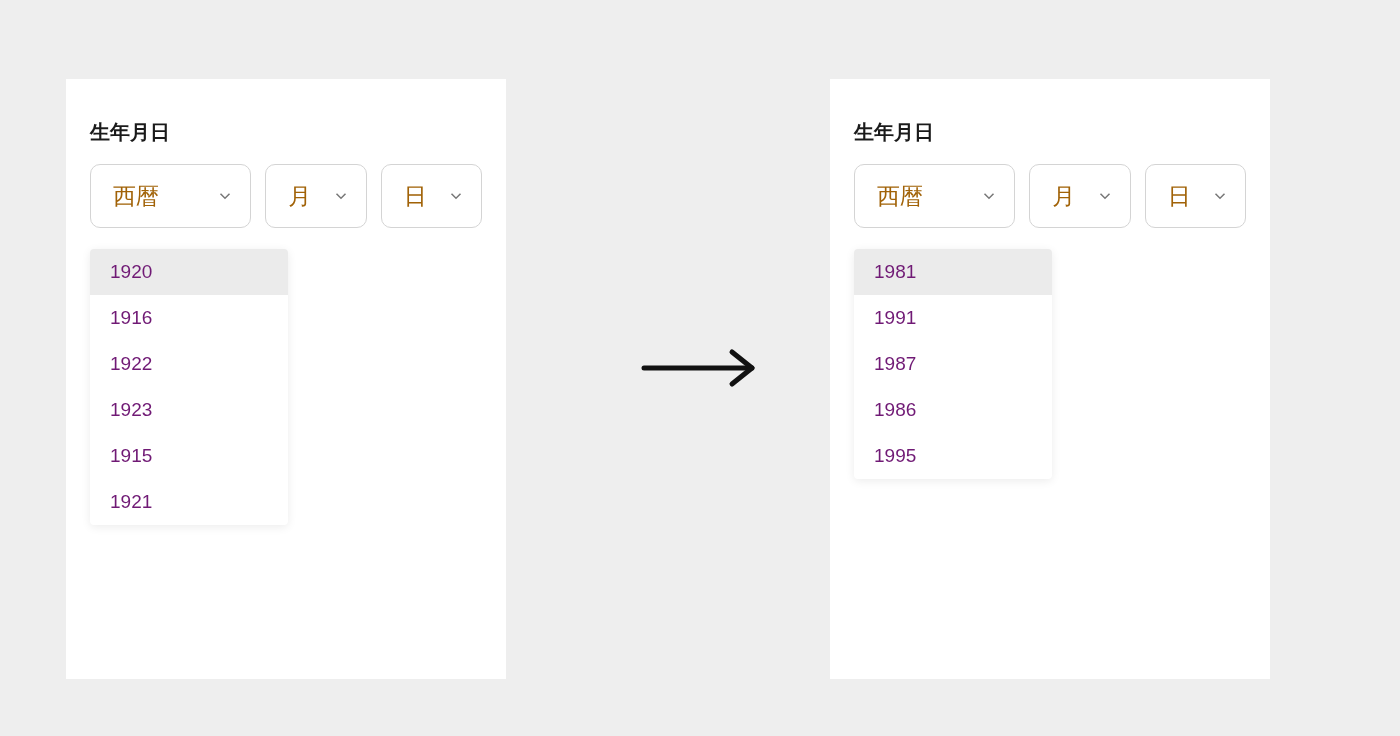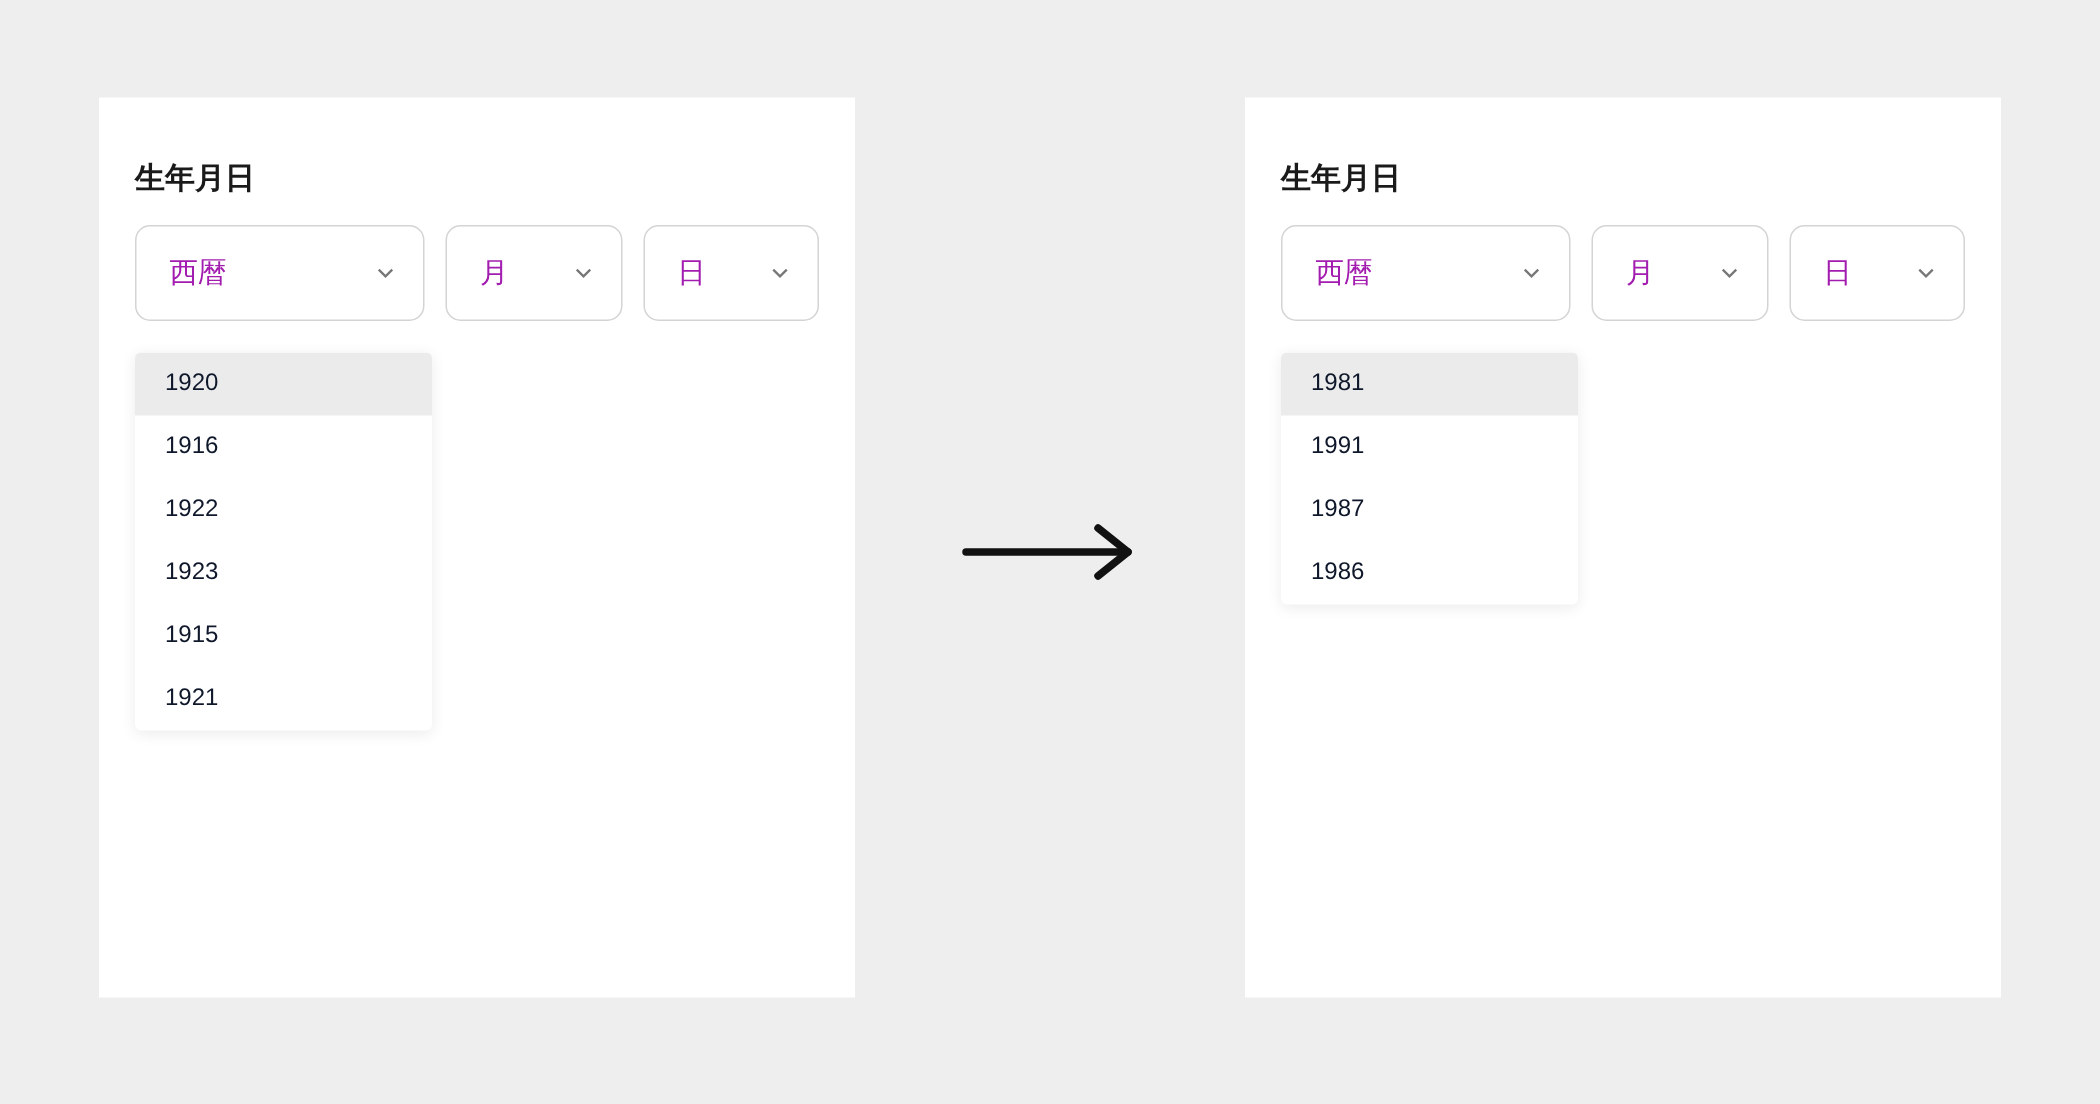--- a/index.html
+++ b/index.html
@@ -10,23 +10,23 @@
     body {
       font-family: -apple-system, BlinkMacSystemFont, "Segoe UI", "Hiragino Sans", "Hiragino Kaku Gothic ProN", Meiryo, sans-serif;
       background: #eeeeee;
       width: 1400px;
       height: 736px;
       position: relative;
     }
     .card {
       background: #ffffff;
       position: absolute;
-      width: 504px;
+      width: 440px;
       height: 600px;
-      top: 65px;
+      top: 79px;
       padding: 40px 24px 24px 24px;
     }
     .card-left {
       left: 66px;
     }
     .card-right {
       left: 830px;
     }
     .heading {
       font-size: 20px;
@@ -53,44 +53,44 @@
     .select-year {
       width: 198px;
     }
     .select-month {
       width: 120px;
     }
     .select-day {
       width: 120px;
     }
     .select-label {
-      font-size: 19px;
-      color: #a21caf;
+      font-size: 23px;
+      color: #a16207;
     }
     .chevron {
       width: 18px;
       height: 18px;
       stroke: #777777;
       stroke-width: 2;
       fill: none;
     }
     .dropdown {
       position: absolute;
       left: 24px;
       top: 170px;
       width: 198px;
       background: #ffffff;
       border-radius: 4px;
       box-shadow: 0 2px 10px rgba(0,0,0,0.08);
       overflow: hidden;
     }
     .dropdown-item {
       padding: 12px 20px;
-      font-size: 16px;
-      color: #0f172a;
+      font-size: 19px;
+      color: #701a75;
       cursor: pointer;
     }
     .dropdown-item.highlight {
       background: #ebebeb;
     }
     .arrow {
       position: absolute;
       left: 640px;
       top: 348px;
       width: 120px;
@@ -166,14 +166,15 @@
       <svg class="chevron" viewBox="0 0 24 24">
           <polyline points="6 9 12 15 18 9"></polyline>
         </svg>
     </div>
   </div>
   <div class="dropdown">
     <div class="dropdown-item highlight">1981</div>
     <div class="dropdown-item">1991</div>
     <div class="dropdown-item">1987</div>
     <div class="dropdown-item">1986</div>
+    <div class="dropdown-item">1995</div>
   </div>
 </div>
 
 </body></html>

